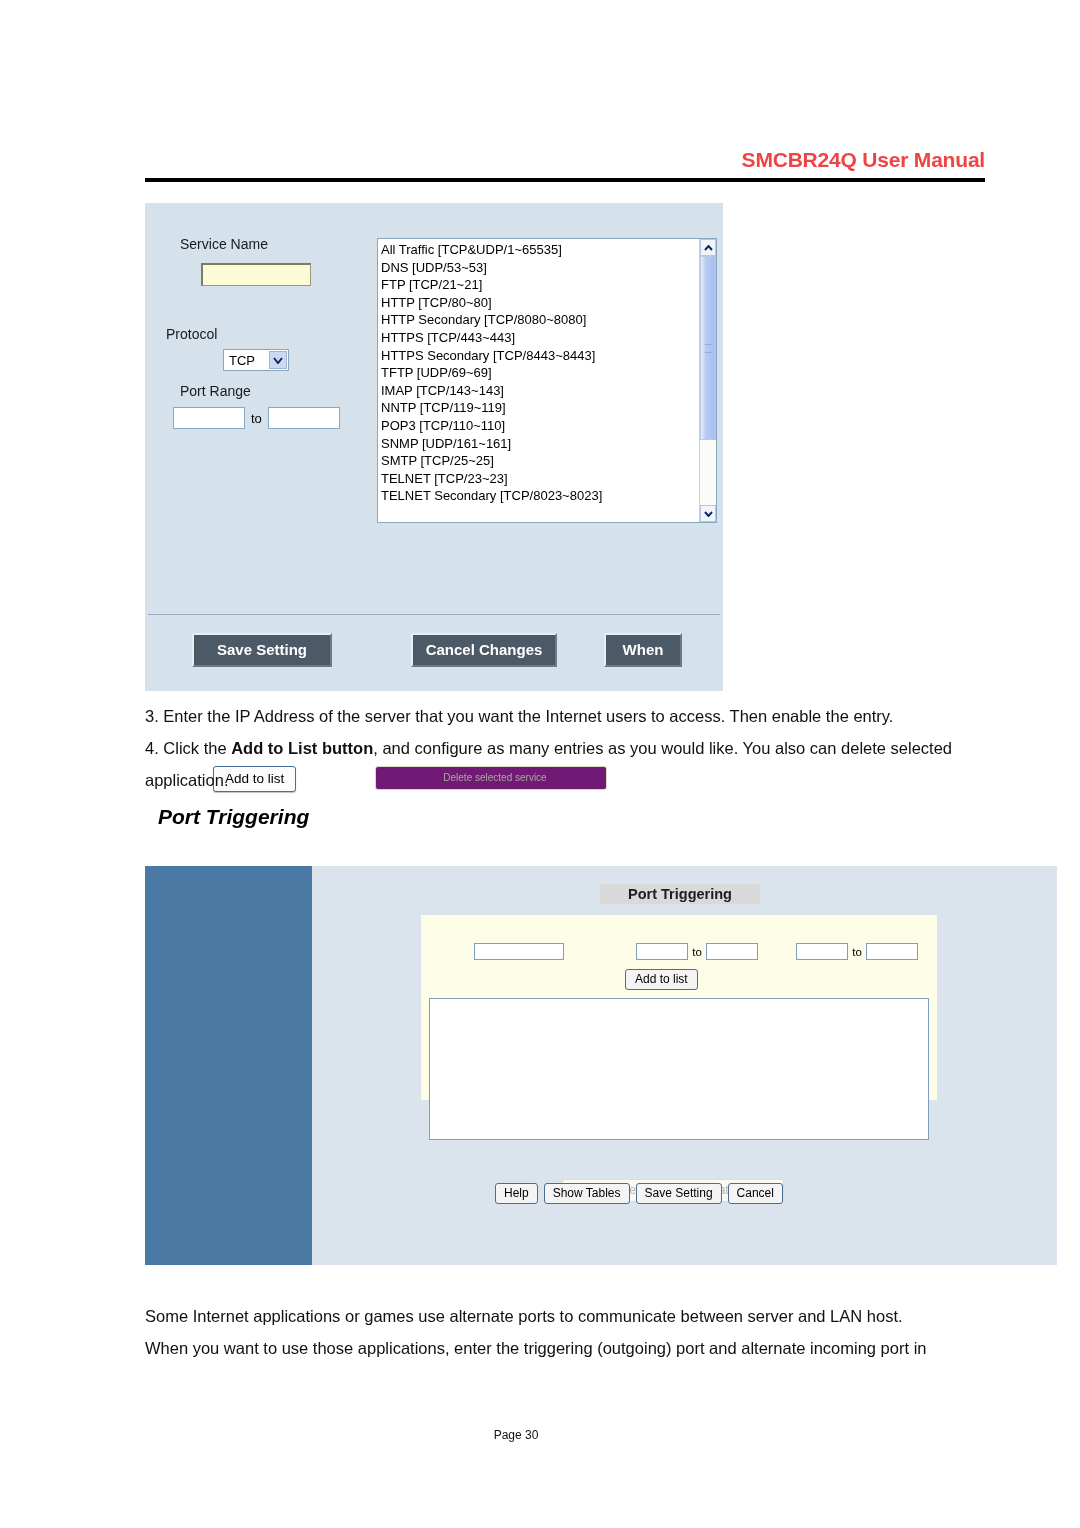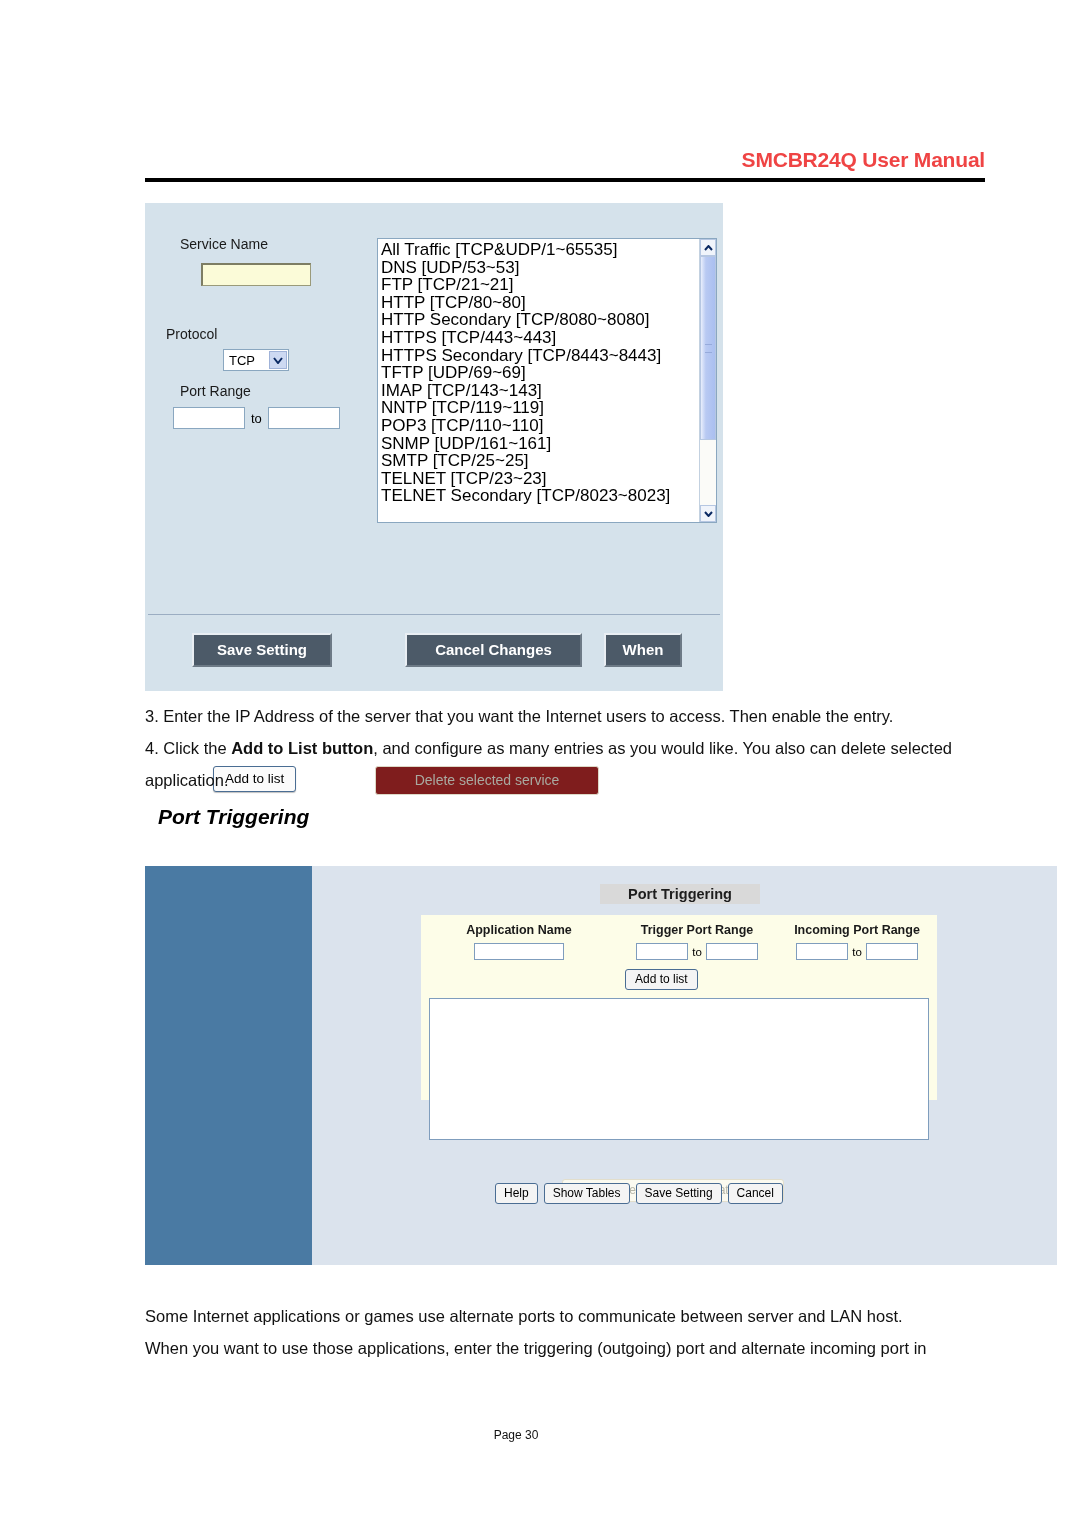--- a/index.html
+++ b/index.html
@@ -123,21 +123,21 @@
     border: 1px solid #8aa7c0;
     box-sizing: border-box;
     display: flex;
   }
   .listbox-items {
     flex: 1;
     padding: 2px 0 0 3px;
     overflow: hidden;
   }
   .listbox-item {
-    font-size: 17px;
+    font-size: 13px;
     line-height: 17.6px;
     color: #000;
     white-space: nowrap;
   }
   .listbox-scroll {
     width: 17px;
     background: #f4f4f4;
     border-left: 1px solid #c3d1e0;
     display: flex;
     flex-direction: column;
@@ -180,25 +180,25 @@
     font-size: 13.5px;
     background: #fbfbfb;
     border: 1px solid #4a6d93;
     border-radius: 3px;
     box-shadow: 0 1px 1px rgba(0,0,0,.25);
   }
   .btn-del-service {
     position: absolute;
     left: 230px; top: 563px;
     width: 222px;
-    padding: 5px 0 6px 0;
-    text-align: center;
-    font-size: 14px;
+    padding: 5px 0 6px 8px;
+    text-align: center;
+    font-size: 10px;
     color: #a9a9a0;
-    background: #7f1d1d;
+    background: #701a75;
     border: 1px solid #ddd9c7;
     border-radius: 3px;
   }
   .p1-divider {
     position: absolute;
     left: 3px; top: 411px;
     width: 572px; height: 1px;
     background: #9badc2;
   }
   .btn-blue {
@@ -209,21 +209,21 @@
     font-weight: bold;
     text-align: center;
     border-top: 2px solid #e9eef3;
     border-left: 2px solid #e9eef3;
     border-right: 2px solid #6d7a86;
     border-bottom: 2px solid #6d7a86;
     padding: 6px 0 7px 0;
     box-sizing: border-box;
   }
   .btn-save1 { left: 47px; top: 430px; width: 140px; }
-  .btn-cancel1 { left: 260px; top: 430px; width: 177px; }
+  .btn-cancel1 { left: 266px; top: 430px; width: 146px; }
   .btn-exit1 { left: 459px; top: 430px; width: 78px; }
 
   
   .body-text {
     position: absolute;
     left: 145px;
     width: 845px;
     font-size: 16.5px;
     line-height: 32px;
     color: #111;
@@ -452,25 +452,20 @@
 </div>
 
 <div class="section-heading">Port Triggering</div>
 
 <div class="panel2">
   <div class="p2-sidebar"></div>
 
   <div class="p2-title">Port Triggering</div>
 
   <div class="p2-form">
-    <div class="p2-row-labels">
-      <span class="p2-lab lab-app">Application Name</span>
-      <span class="p2-lab lab-trig">Trigger Port Range</span>
-      <span class="p2-lab lab-inc">Incoming Port Range</span>
-    </div>
 
     <div class="p2-row-inputs">
       <span class="cell-app">
         <span class="in-app"></span>
       </span>
       <span class="cell-trig">
         <span class="in-port"></span>
         <span class="tiny-to">to</span>
         <span class="in-port"></span>
       </span>

